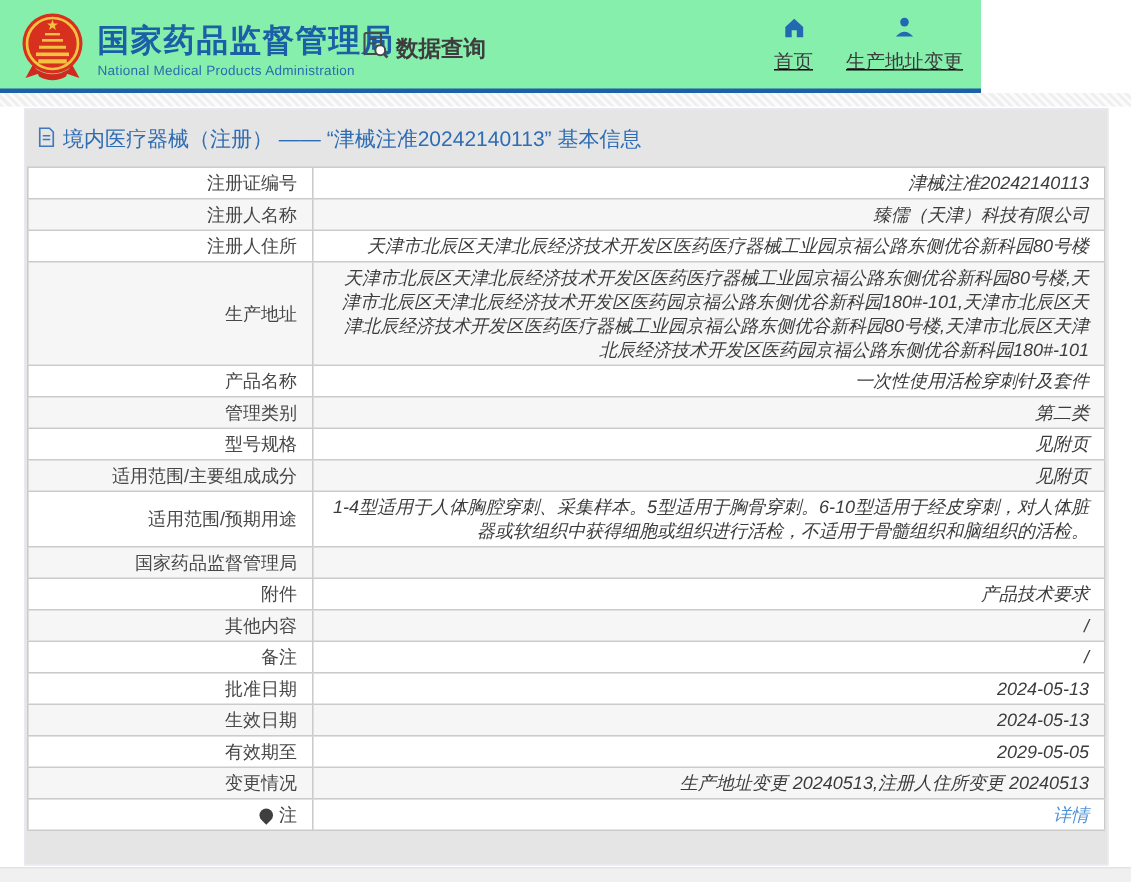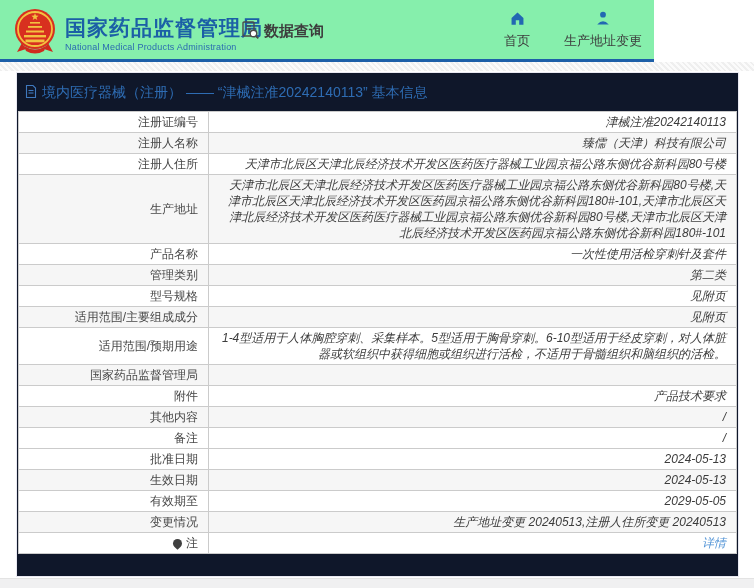--- a/index.html
+++ b/index.html
@@ -8,30 +8,30 @@
   
   .header { position:relative; width:654px; height:62px; background:#86efac;
     border-bottom:3px solid #1d5fa8; }
   .logo-wrap { position:absolute; left:13px; top:8px; display:flex; align-items:center; }
   .org-text { margin-left:8px; }
   .org-cn { font-size:21px; font-weight:bold; color:#1b5fa6; letter-spacing:1px; line-height:24px; }
   .org-en { font-size:9px; color:#2b6cb0; letter-spacing:0.2px; margin-top:2px; }
   .section-entry { position:absolute; left:240px; top:20px; display:flex; align-items:center;
     color:#3d3d3d; font-size:15px; font-weight:bold; }
   .section-entry svg { margin-right:4px; }
-  .top-nav { position:absolute; right:12px; top:10px; display:flex; gap:34px; }
+  .top-nav { position:absolute; right:12px; top:10px; display:flex; gap:22px;text-decoration:underline; }
   .nav-item { display:flex; flex-direction:column; align-items:center; cursor:pointer;
     font-size:13px; color:#3c3c3c; }
   .nav-item svg { margin-bottom:3px; }
   
   .hatch { width:754px; height:9px;
     background:repeating-linear-gradient(45deg,#efefef 0 2px,#fbfbfb 2px 4px); }
   
   .card { position:absolute; left:16px; top:72px; width:723px; height:505px;
-    background:#0f172a; border:1px solid #e9e9f2; }
+    background:#e5e5e5; border:1px solid #e9e9f2; }
   .breadcrumb { display:flex; align-items:center; padding:11px 8px 9px 8px;
     color:#2e6cb3; font-size:14px; }
   .breadcrumb svg { margin-right:5px; flex:none; }
   
   table.info { border-collapse:collapse; width:719px; margin-left:1px;
     font-size:12px; color:#3c3c3c; table-layout:fixed; }
   table.info tr { background:#fff; }
   table.info tr.alt { background:#f6f6f6; }
   table.info td { border:1px solid #cbcbcb; border-left:none; border-right:none;
     padding:2px 10px; height:21px; line-height:16px; vertical-align:middle; }

